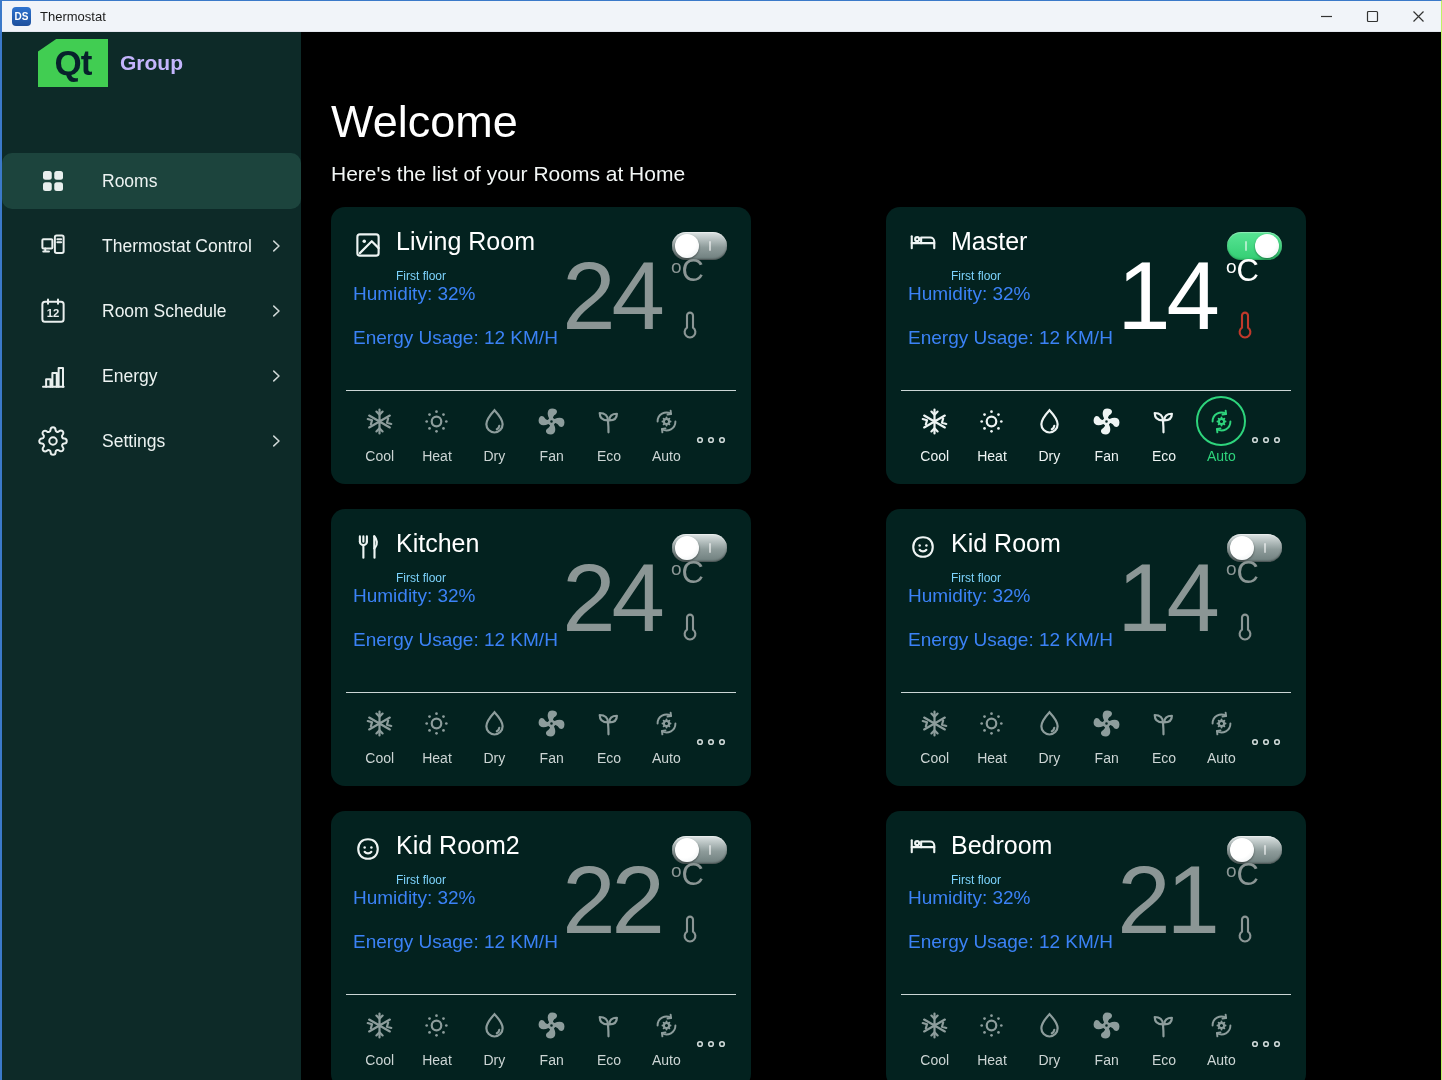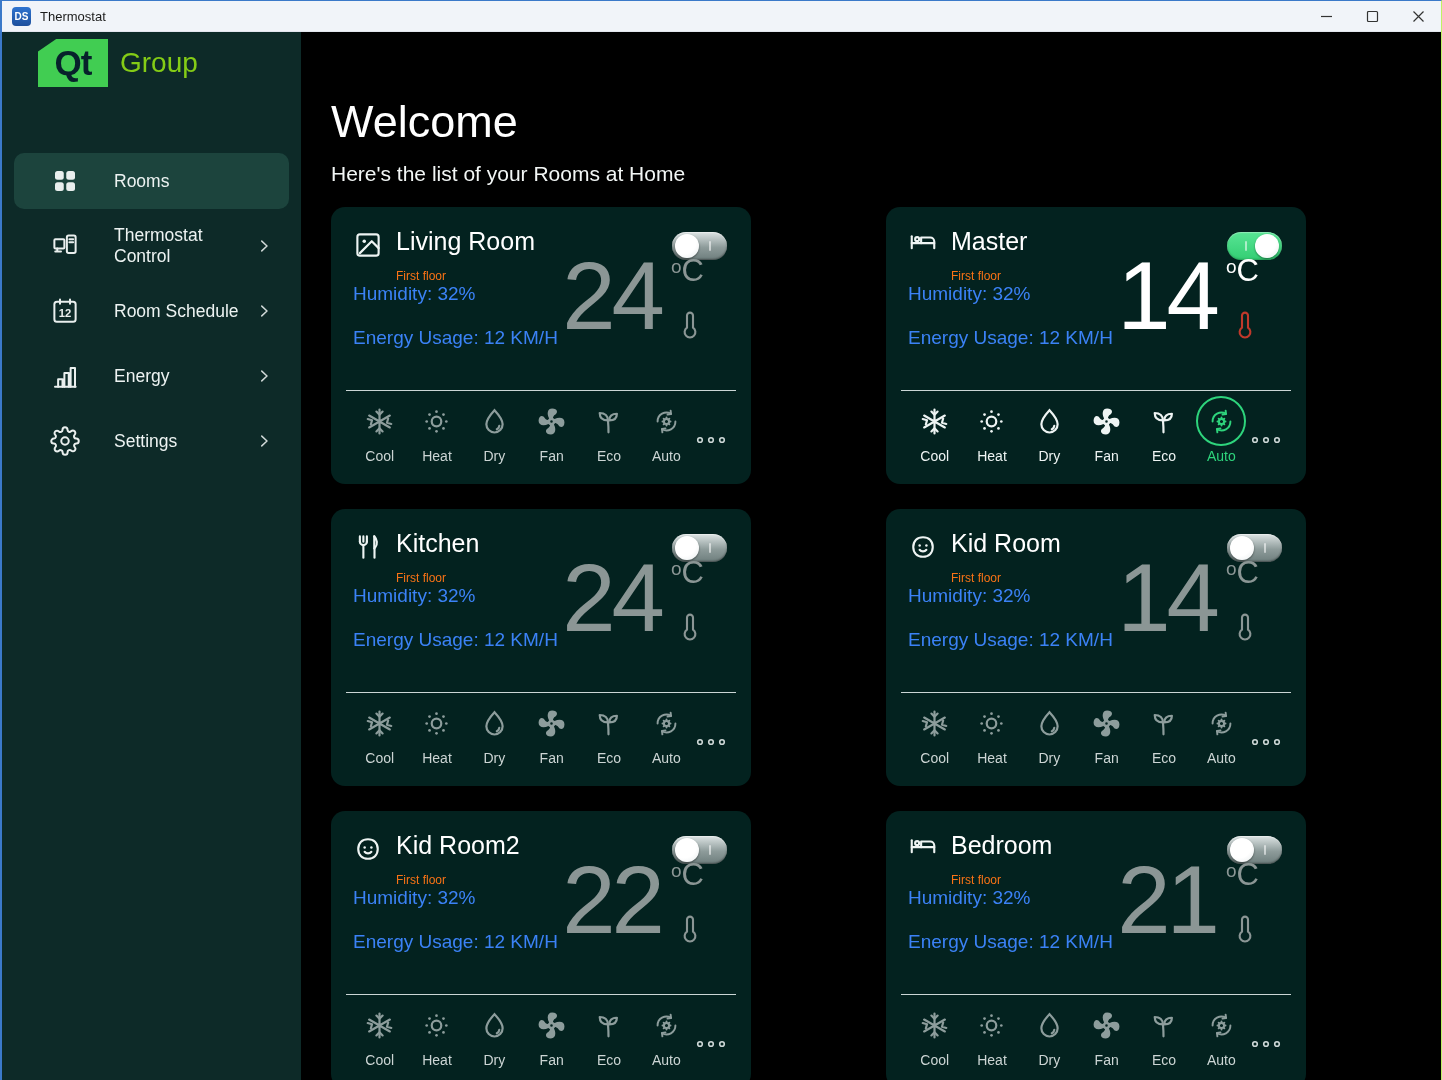--- a/index.html
+++ b/index.html
@@ -15,43 +15,43 @@
   .tb-title{margin-left:9px;font-size:13px;color:#1b1b1b;}
   .tb-spacer{flex:1;}
   .tb-btn{width:46px;height:30px;display:flex;align-items:center;justify-content:center;color:#333;}
   .tb-btn svg{width:13px;height:13px;}
   
   .app{flex:1;display:flex;min-height:0;background:#000;}
   .sidebar{flex:0 0 299px;width:299px;background:#0d2a28;display:flex;flex-direction:column;}
   .logo-row{margin:7px 0 0 36px;display:flex;align-items:center;}
   .qt-logo{width:70px;height:48px;background:#41cd52;clip-path:polygon(26% 0,100% 0,100% 100%,0 100%,0 26%);
            display:flex;align-items:center;justify-content:center;color:#07222b;font-size:35px;font-weight:bold;letter-spacing:-1px;}
-  .qt-suffix{margin-left:12px;font-size:28px;font-weight:normal;color:#84cc16;}
-  .menu{margin-top:66px;padding:0 12px;}
+  .qt-suffix{margin-left:12px;font-size:21px;font-weight:bold;color:#c4b5fd;}
+  .menu{margin-top:66px;padding:0 0;}
   .menu-item{height:56px;margin-bottom:9px;display:flex;align-items:center;border-radius:10px;
              padding:0 16px 0 36px;color:#edf3f2;cursor:pointer;}
   .menu-item.selected{background:#1c443d;}
   .mi-icon{width:30px;height:30px;color:#e9efee;flex:0 0 30px;}
   .mi-icon svg{width:30px;height:30px;}
   .mi-label{margin-left:34px;font-size:17.5px;}
   .chev{margin-left:auto;width:18px;height:18px;color:#cfd8d7;}
   .chev svg{width:18px;height:18px;}
   
   .main{flex:1;padding:66px 0 0 30px;overflow:hidden;}
   .welcome{font-size:45px;color:#fff;font-weight:500;line-height:1.05;}
   .subtitle{margin-top:17px;font-size:21px;color:#f2f6f5;font-weight:400;}
   .cards{margin-top:21px;display:grid;grid-template-columns:528px 528px;gap:25px 27px;}
   
   .card{position:relative;width:420px;height:277px;background:#03221f;border-radius:14px;box-sizing:border-box;}
   .card-head{position:absolute;top:20px;left:22px;right:24px;display:flex;align-items:flex-start;}
   .room-icon{width:30px;height:30px;color:#eef4f3;margin-top:3px;}
   .room-icon svg{width:30px;height:30px;}
   .head-text{margin-left:13px;}
   .room-name{font-size:25px;color:#fff;font-weight:400;}
-  .room-floor{margin-top:13px;font-size:12px;color:#f97316;}
+  .room-floor{margin-top:13px;font-size:12px;color:#7dd3fc;}
   
   .toggle{margin-left:auto;margin-top:5px;width:55px;height:28px;border-radius:14px;position:relative;cursor:pointer;}
   .toggle.off{background:linear-gradient(180deg,#dde4e4 0%,#8d9b9a 55%,#6e7e7d 100%);
               box-shadow:inset 0 1px 1px rgba(255,255,255,.5), inset 0 -1px 2px rgba(0,0,0,.4);}
   .toggle.on{background:linear-gradient(180deg,#58e494 0%,#33ce73 100%);
              box-shadow:inset 0 1px 1px rgba(255,255,255,.35), inset 0 -1px 2px rgba(0,0,0,.25);}
   .knob{position:absolute;top:2px;width:24px;height:24px;border-radius:50%;
         background:radial-gradient(circle at 38% 32%,#ffffff 0 55%,#e6ebec 100%);box-shadow:0 1px 2px rgba(0,0,0,.45);}
   .toggle.off .knob{left:3px;} .toggle.on .knob{right:3px;}
   .mark{position:absolute;top:9px;width:2px;height:10px;border-radius:1px;background:rgba(255,255,255,.55);}

